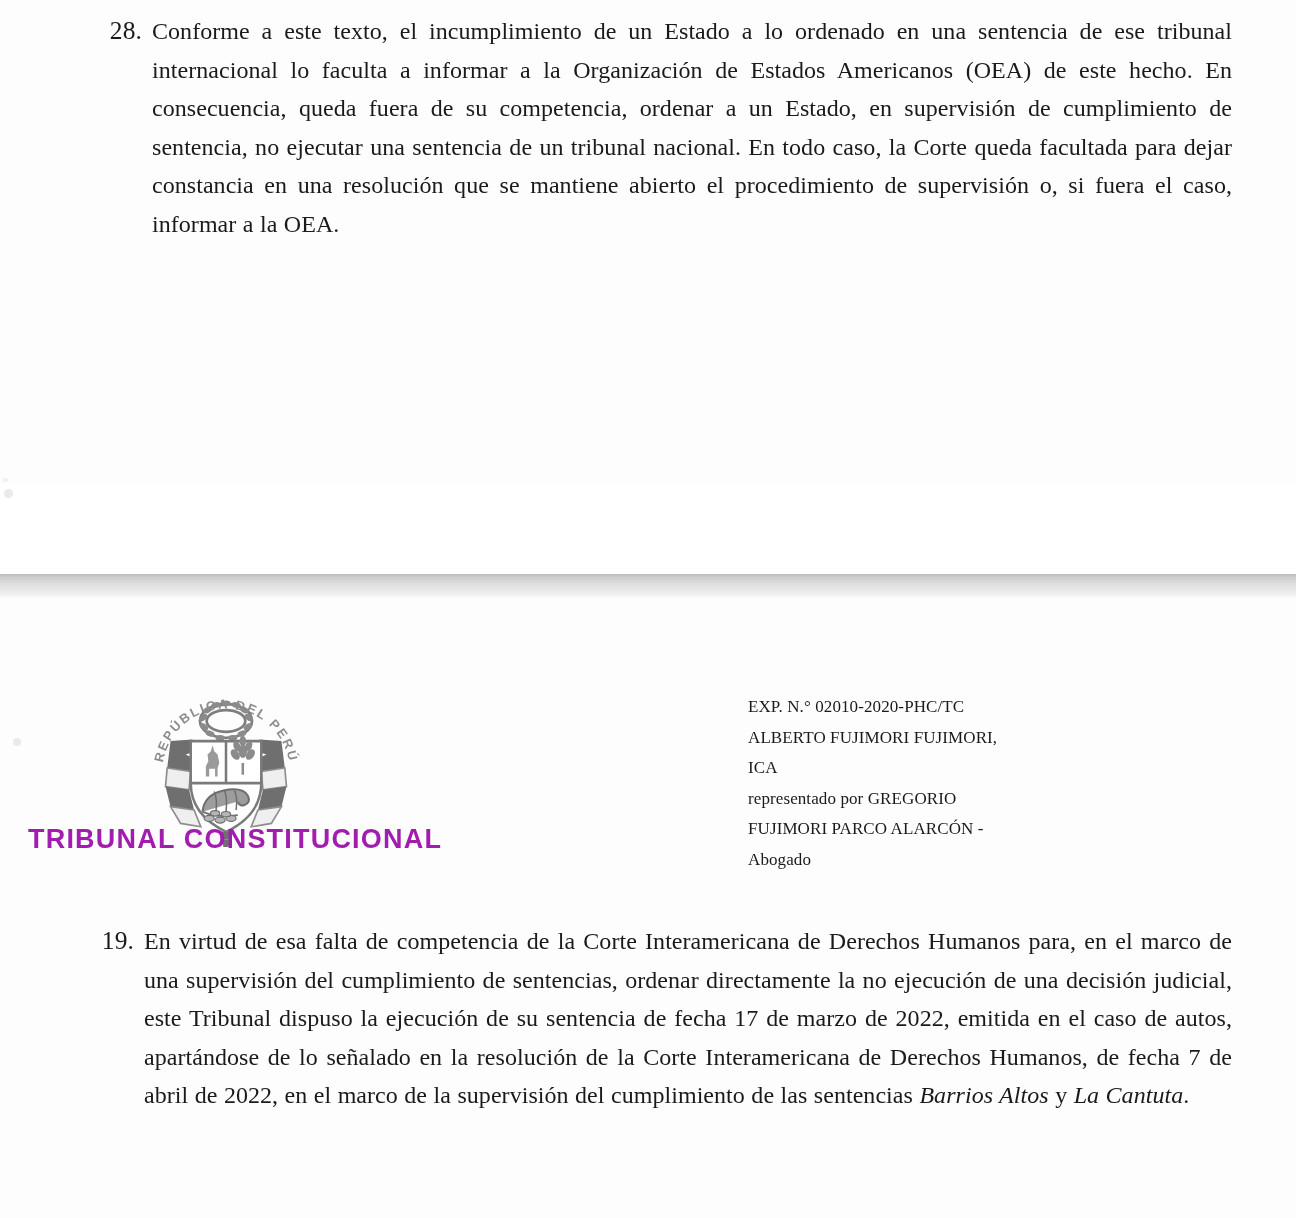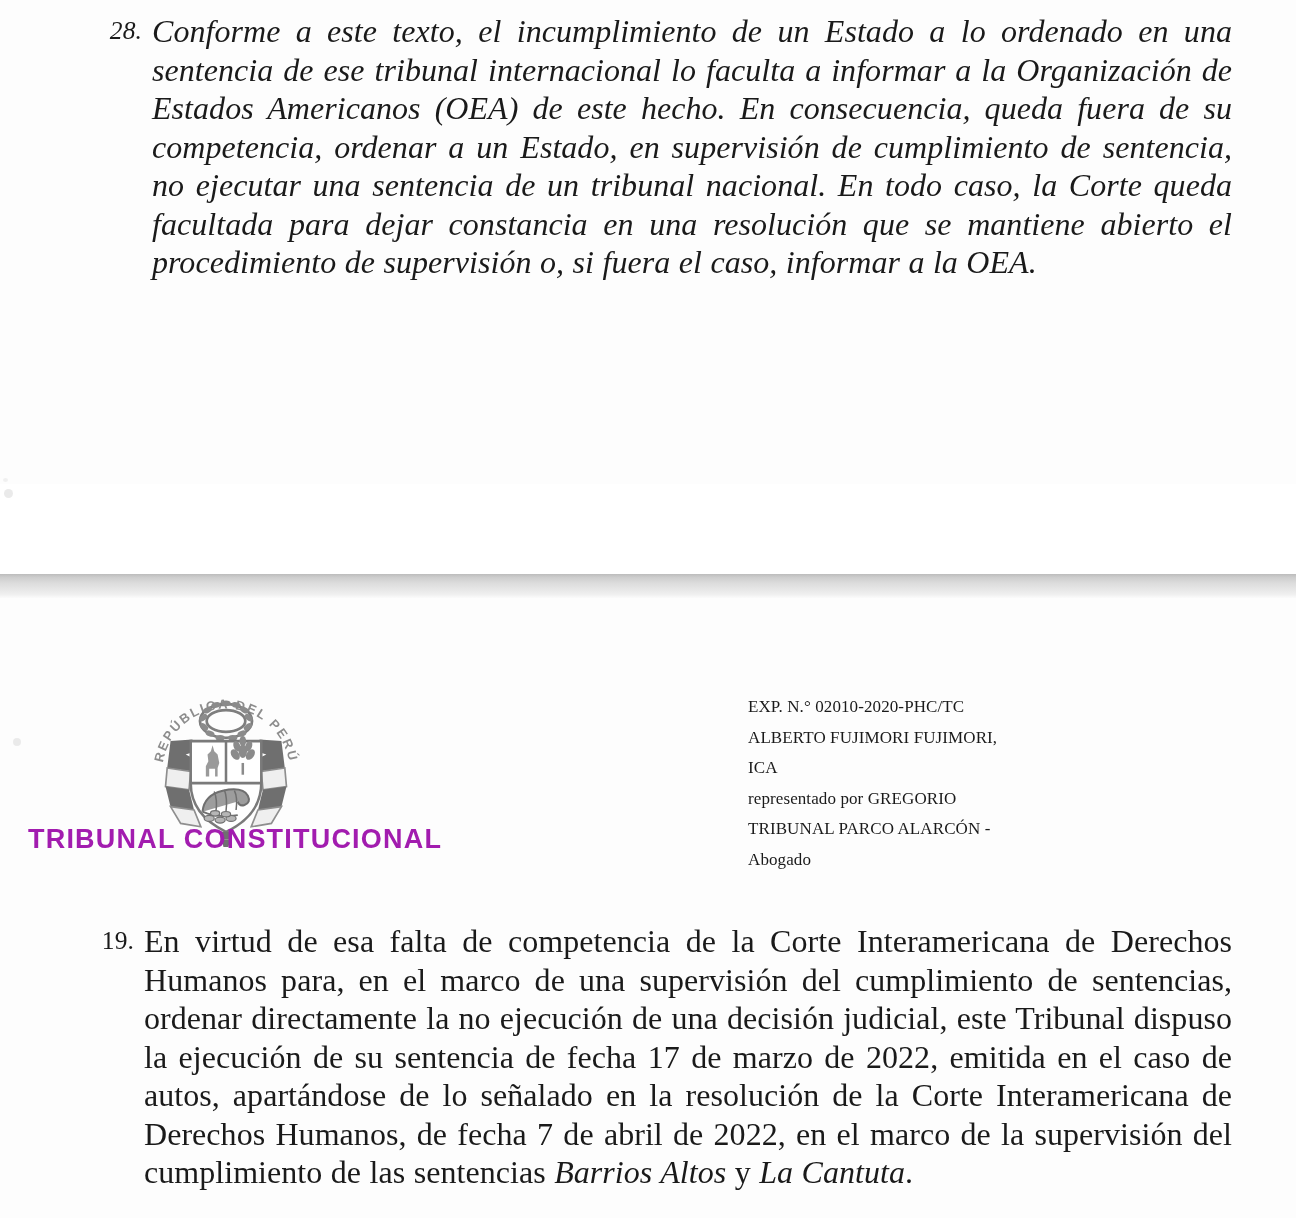--- a/index.html
+++ b/index.html
@@ -20,21 +20,20 @@
   
   .page {
     position: absolute;
     left: 0;
     width: 1296px;
     background: #fdfdfd;
   }
   .page-one {
     top: 0;
     height: 484px;
-    font-style: italic;
   }
   .page-gap {
     position: absolute;
     left: 0;
     top: 574px;
     width: 1296px;
     height: 24px;
     background: linear-gradient(to bottom,
         #bcbcbc 0%,
         #cdcdcd 14%,
@@ -71,21 +70,21 @@
     text-align: right;
     padding-right: 10px;
     font-size: 25.5px;
     line-height: 38.5px;
     letter-spacing: .1px;
   }
   .para-body {
     flex: 1 1 auto;
     text-align: justify;
     text-justify: inter-word;
-    font-size: 32px;
+    font-size: 24px;
     line-height: 38.5px;
     letter-spacing: .05px;
     word-spacing: .4px;
   }
   .para-body i { font-style: italic; }
 
   #para-28 {
     left: 100px;
     top: 12px;
     width: 1132px;
@@ -251,21 +250,21 @@
       </svg>
 
       <div class="institution-name">TRIBUNAL CONSTITUCIONAL</div>
     </div>
 
     <div class="caption">
       <div>EXP. N.° 02010-2020-PHC/TC</div>
       <div>ALBERTO FUJIMORI FUJIMORI,</div>
       <div>ICA</div>
       <div class="lower">representado por GREGORIO</div>
-      <div>TRIBUNAL PARCO ALARCÓN -</div>
+      <div>FUJIMORI PARCO ALARCÓN -</div>
       <div class="lower">Abogado</div>
     </div>
   </div>
 
   <div class="para" id="para-29" style="top:324px">
     <span class="para-num">19.</span>
     <span class="para-body"><span>En virtud de esa falta de competencia de la Corte Interamericana de Derechos Humanos para, en el marco de una supervisión del cumplimiento de sentencias, ordenar directamente la no ejecución de una decisión judicial, este Tribunal dispuso la ejecución de su sentencia de fecha 17 de marzo de 2022, emitida en el caso de autos, apartándose de lo señalado en la resolución de la Corte Interamericana de Derechos Humanos, de fecha 7 de abril de 2022, en el marco de la supervisión del cumplimiento de las sentencias </span><i>Barrios Altos</i><span> y </span><i>La Cantuta</i><span>.</span></span>
   </div>
 
 </div>

